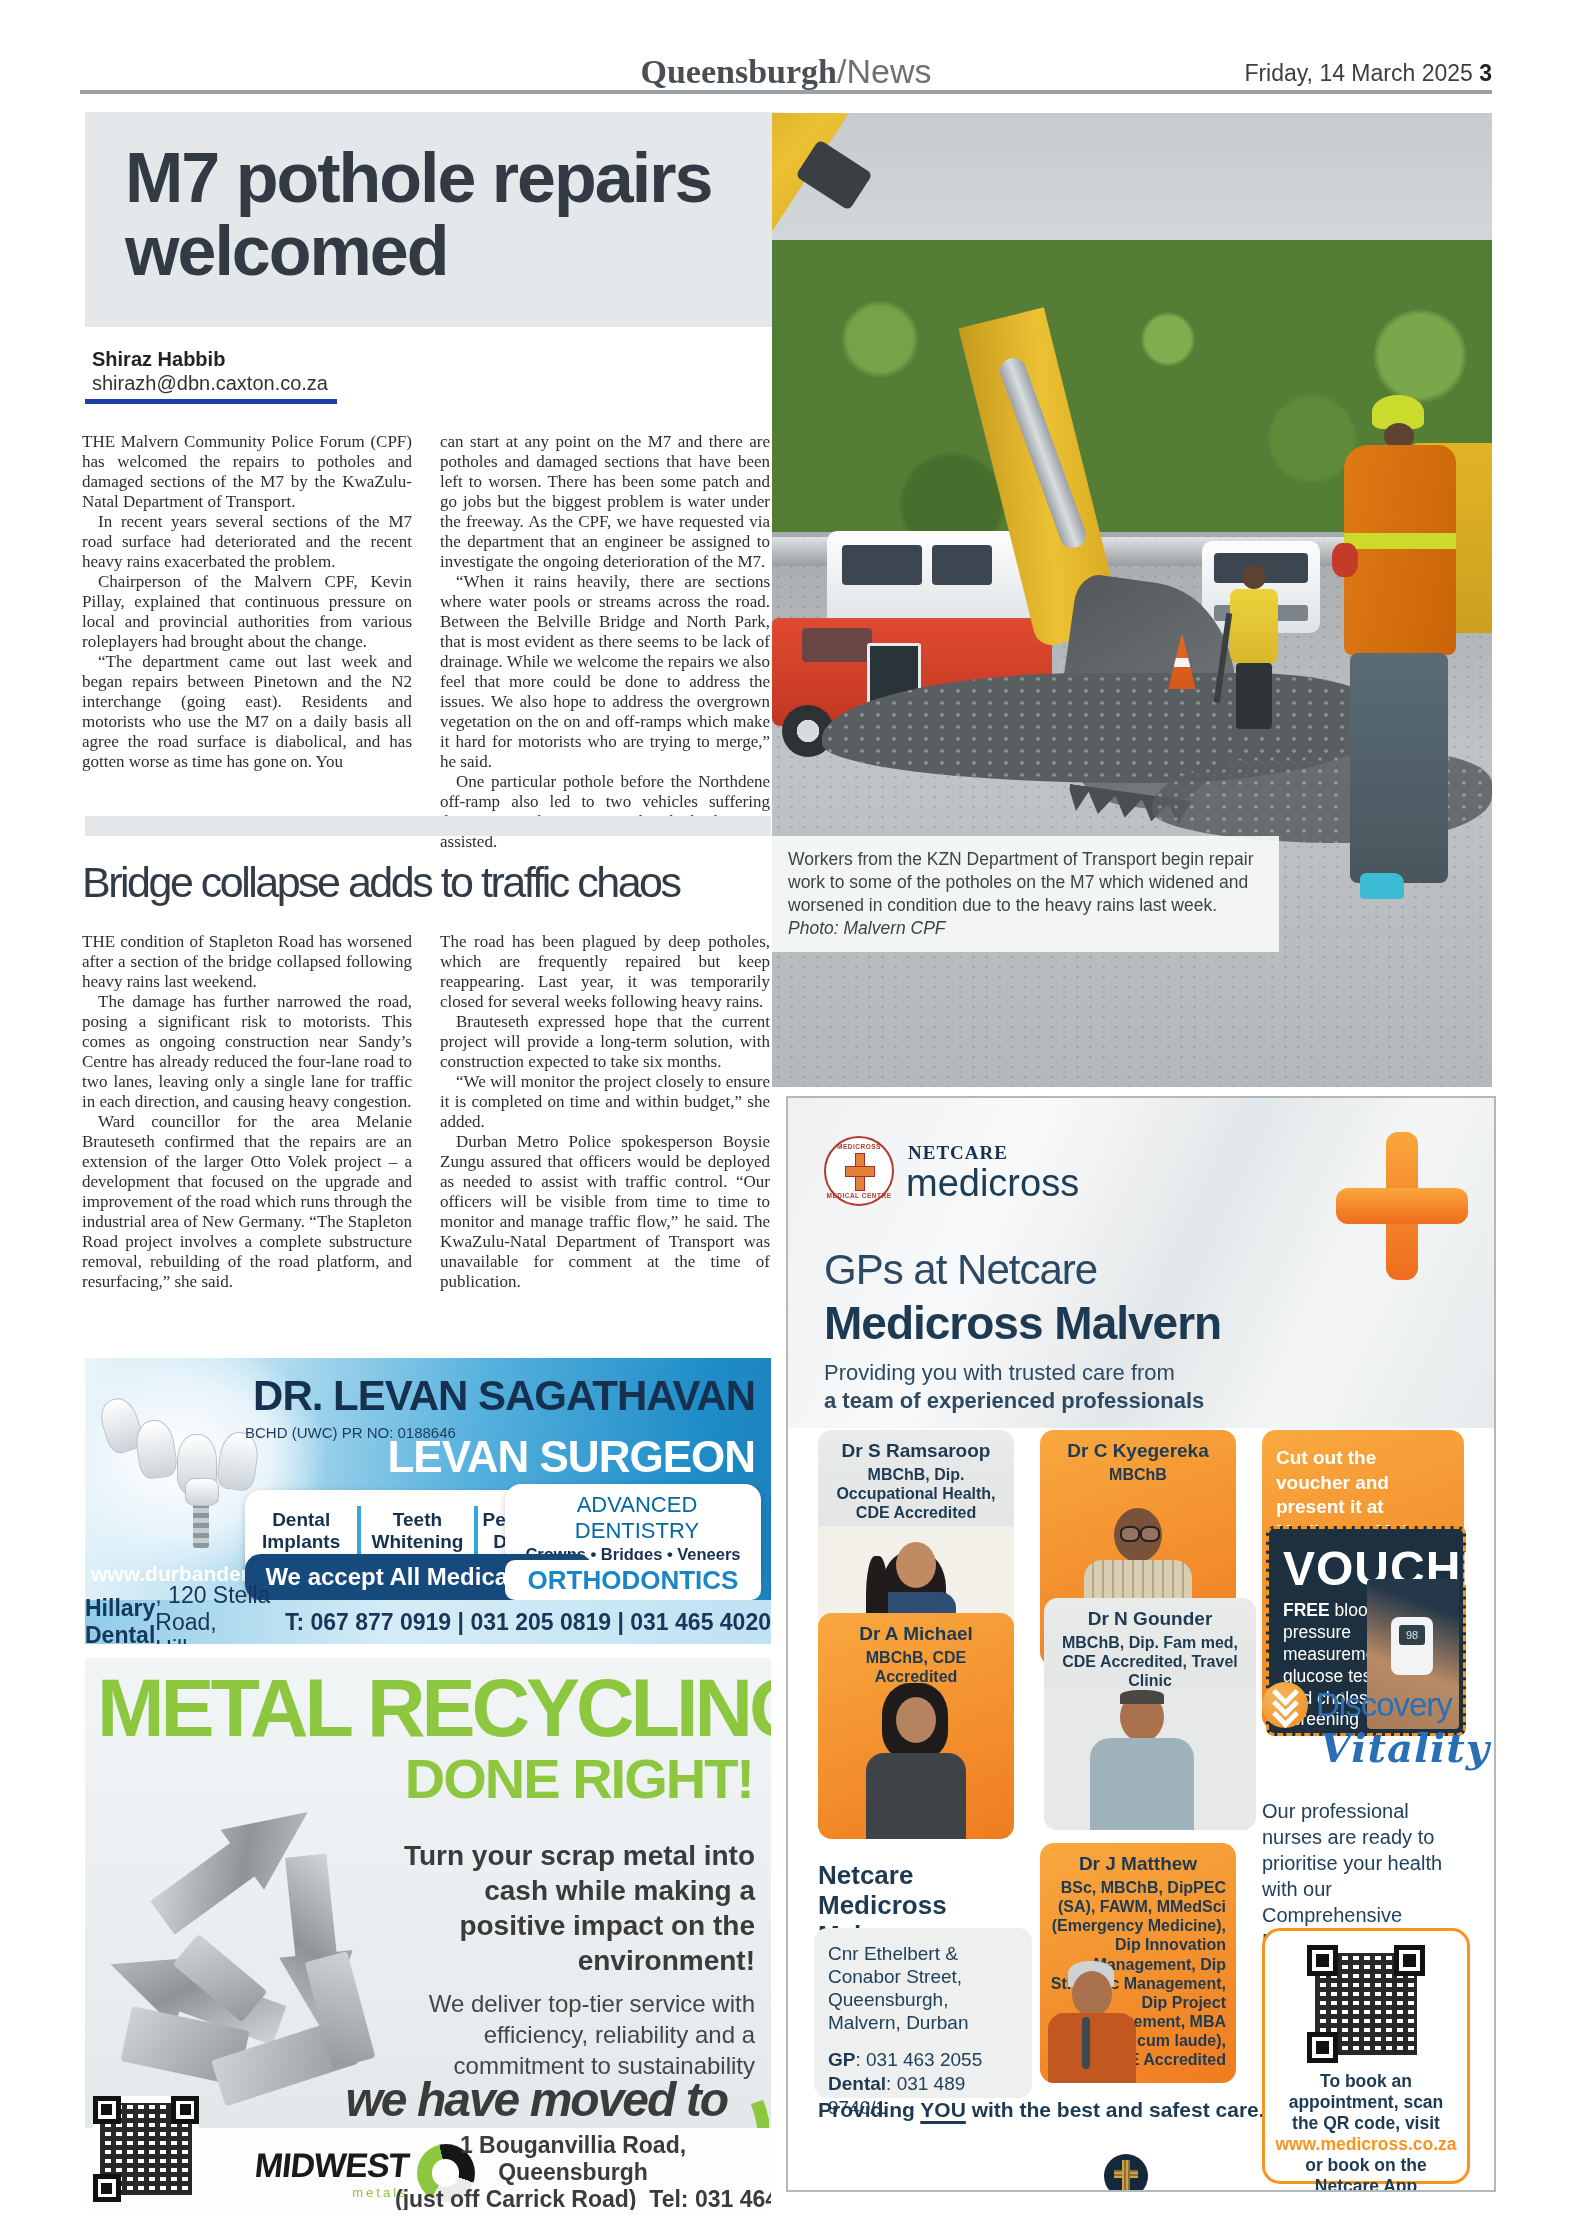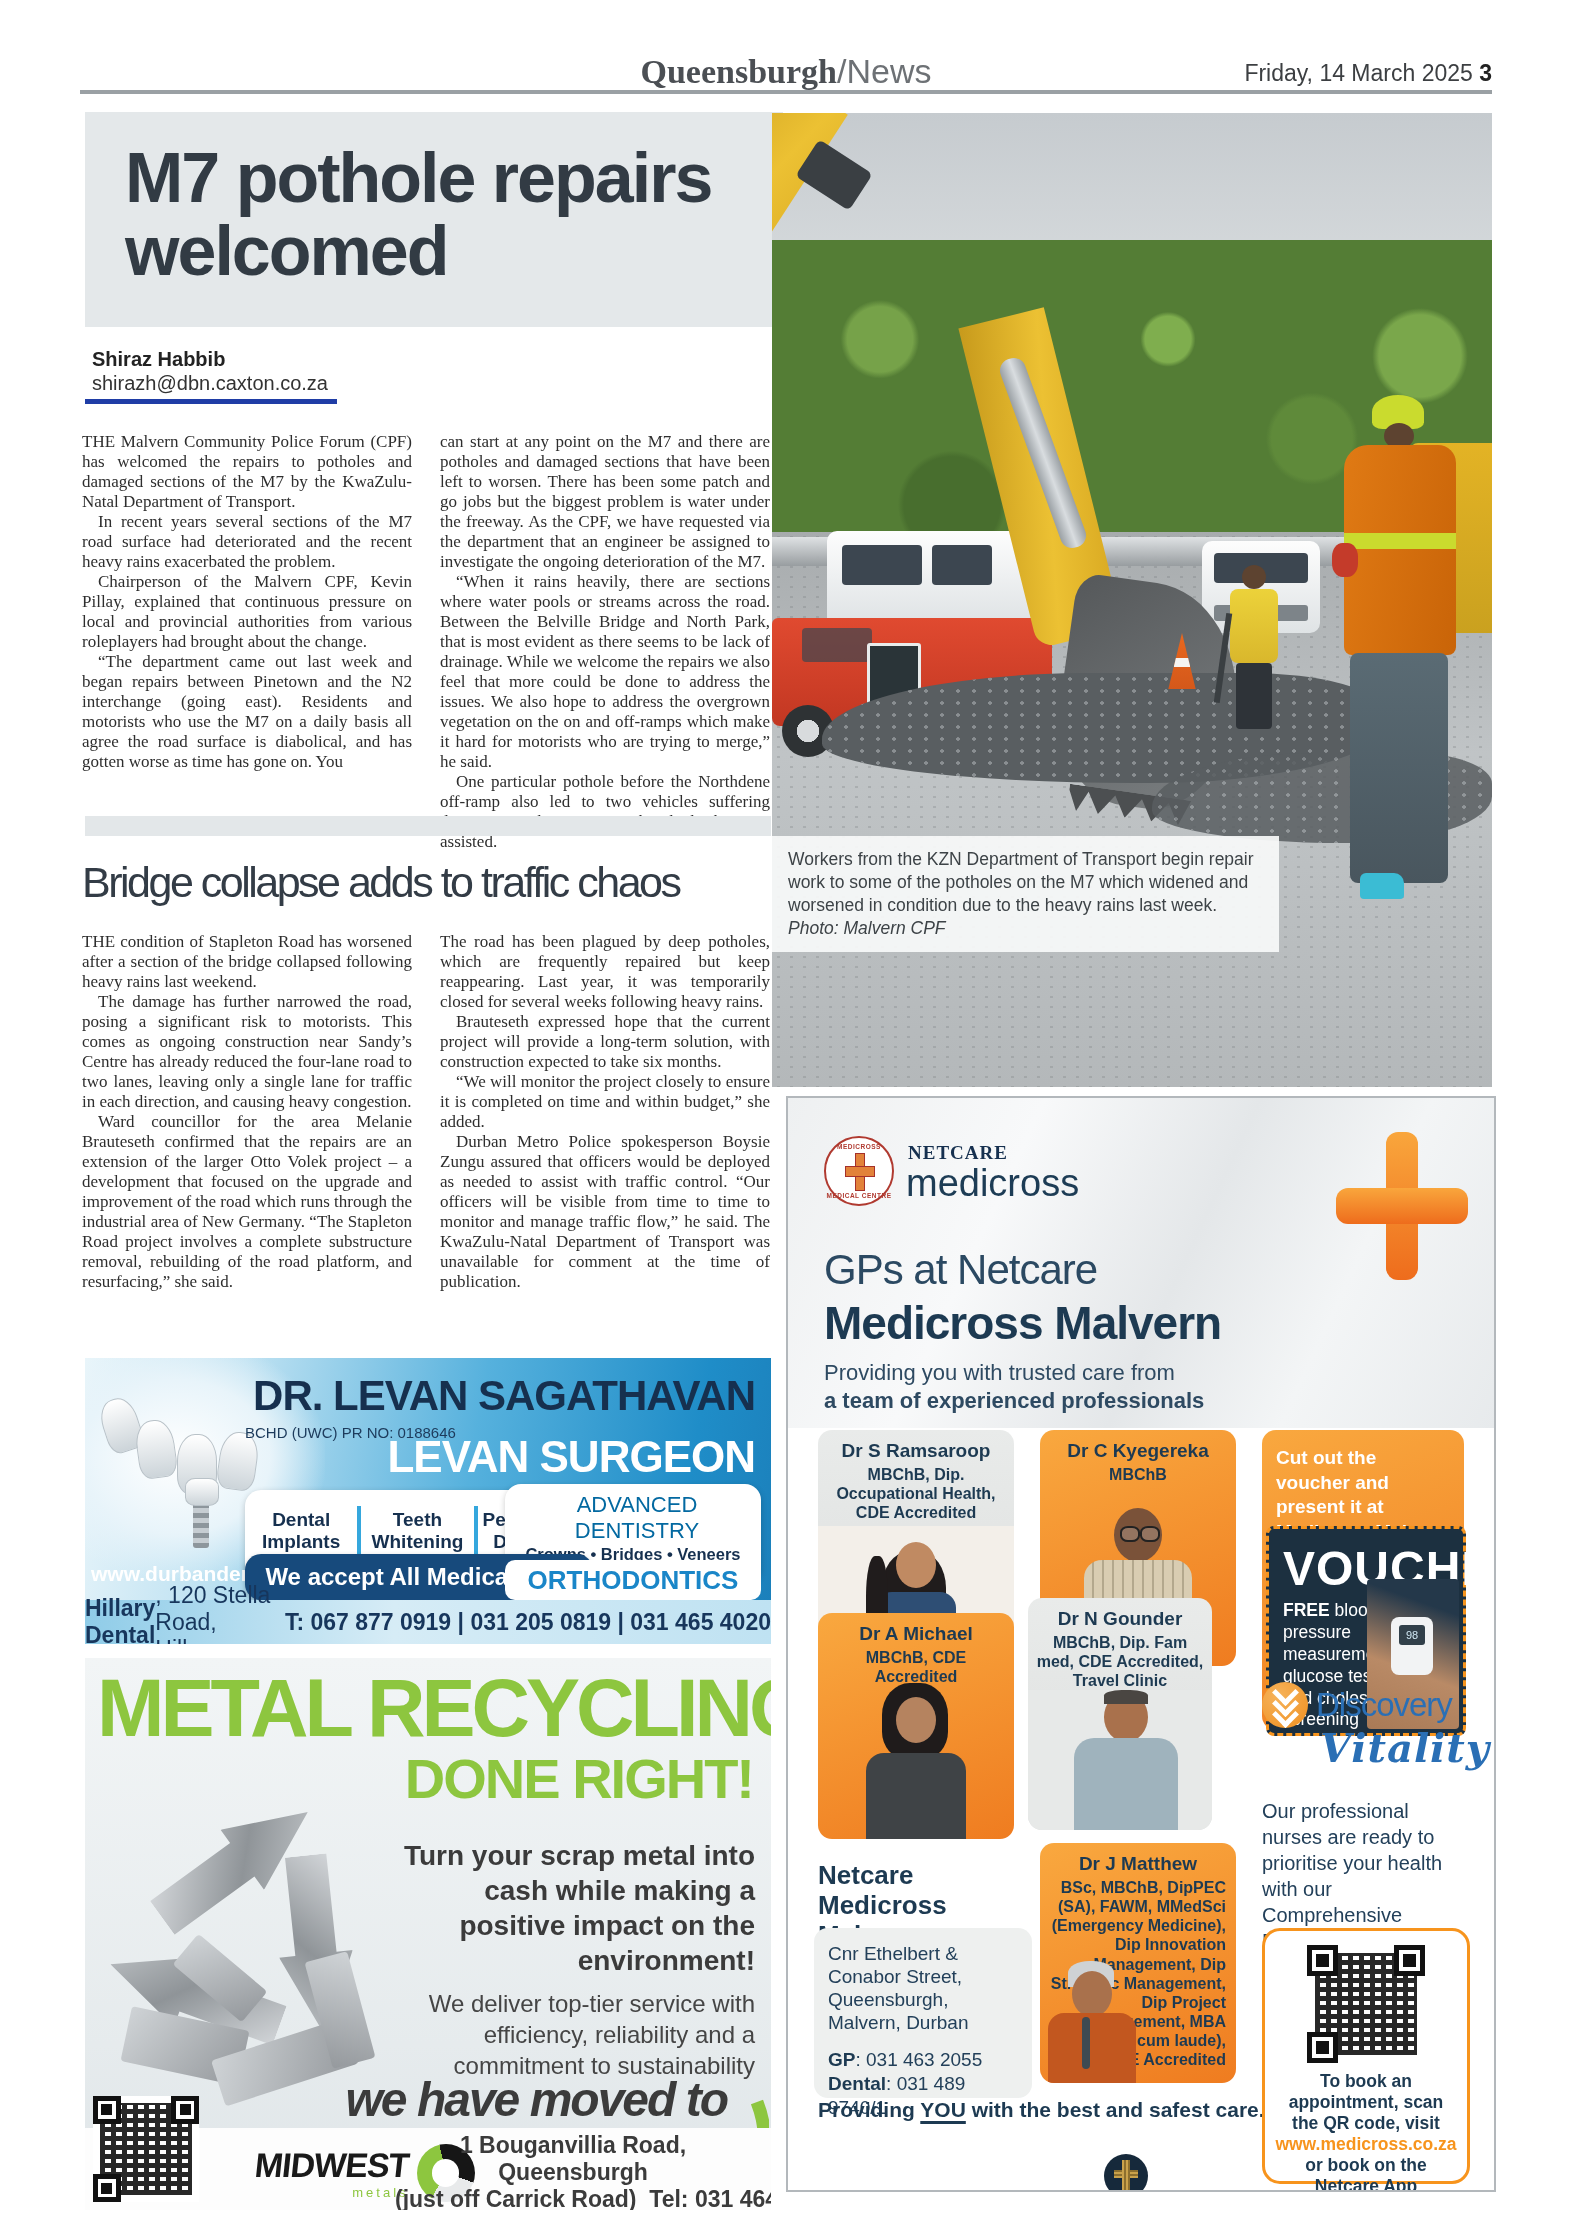--- a/index.html
+++ b/index.html
@@ -442,21 +442,21 @@
 
     <div class="doc-card orange" style="left:30px;top:506px;width:196px;height:226px;margin-top:9px;">
       <div class="doc-name">Dr A Michael</div>
       <div class="doc-quals">MBChB, CDE Accredited</div>
       <div class="person" style="left:0;top:66px;width:100%;height:160px;">
         <div class="pd" style="left:64px;top:4px;width:66px;height:76px;background:#1f1b1b;border-radius:42% 42% 36% 36%;"></div>
         <div class="pd" style="left:78px;top:18px;width:40px;height:46px;background:#b5835f;"></div>
         <div class="abs" style="left:48px;top:74px;width:100px;height:86px;background:#3f4346;border-radius:18px 18px 0 0;"></div>
       </div>
     </div>
-    <div class="doc-card gray" style="left:240px;top:500px;width:184px;height:232px;">
+    <div class="doc-card gray" style="left:256px;top:500px;width:212px;height:232px;">
       <div class="doc-name">Dr N Gounder</div>
       <div class="doc-quals">MBChB, Dip. Fam med, CDE Accredited, Travel Clinic</div>
       <div class="person" style="left:0;top:92px;width:100%;height:140px;background:#e7e9e8;">
         <div class="pd" style="left:76px;top:2px;width:44px;height:50px;background:#a9714c;"></div>
         <div class="abs" style="left:76px;top:0;width:44px;height:14px;background:#4a4642;border-radius:40% 40% 0 0;"></div>
         <div class="abs" style="left:46px;top:48px;width:104px;height:92px;background:#9fb3bd;border-radius:20px 20px 0 0;"></div>
       </div>
     </div>
 
     <div class="abs" style="left:474px;top:584px;">

